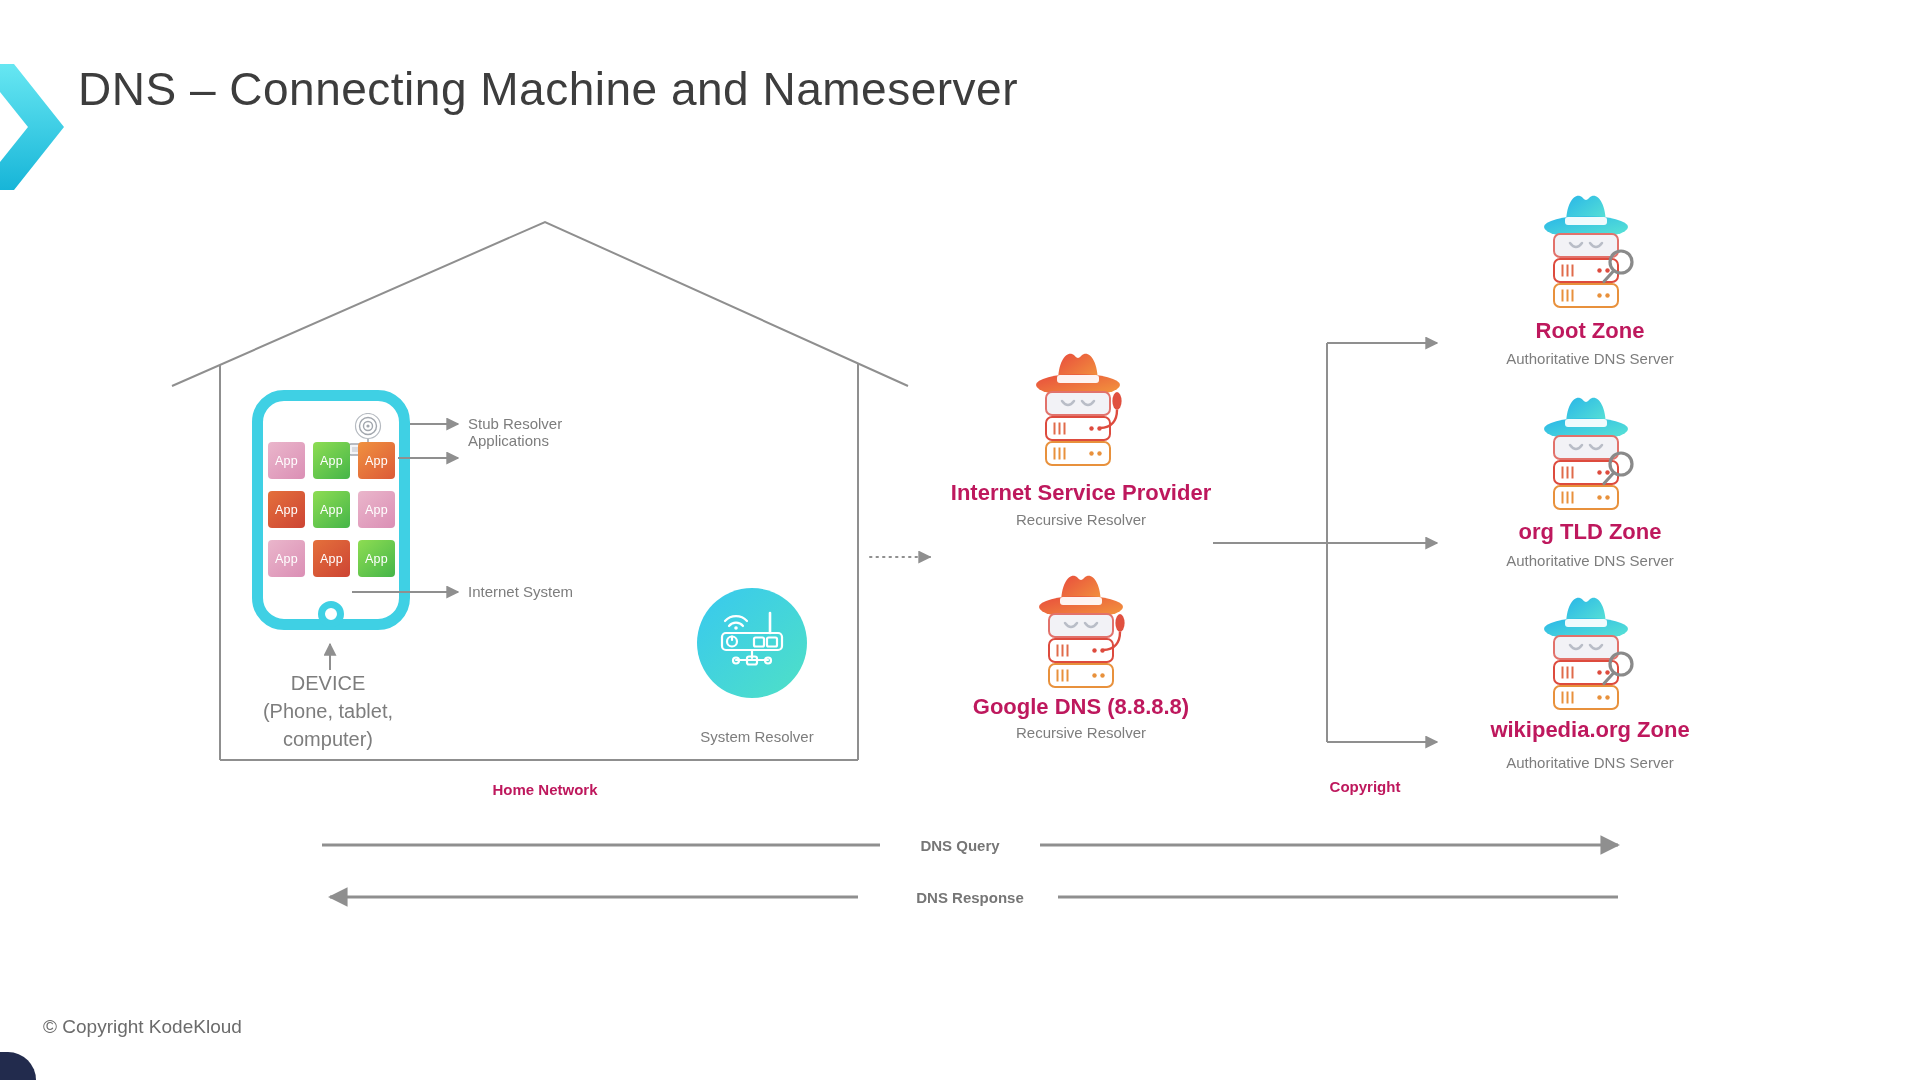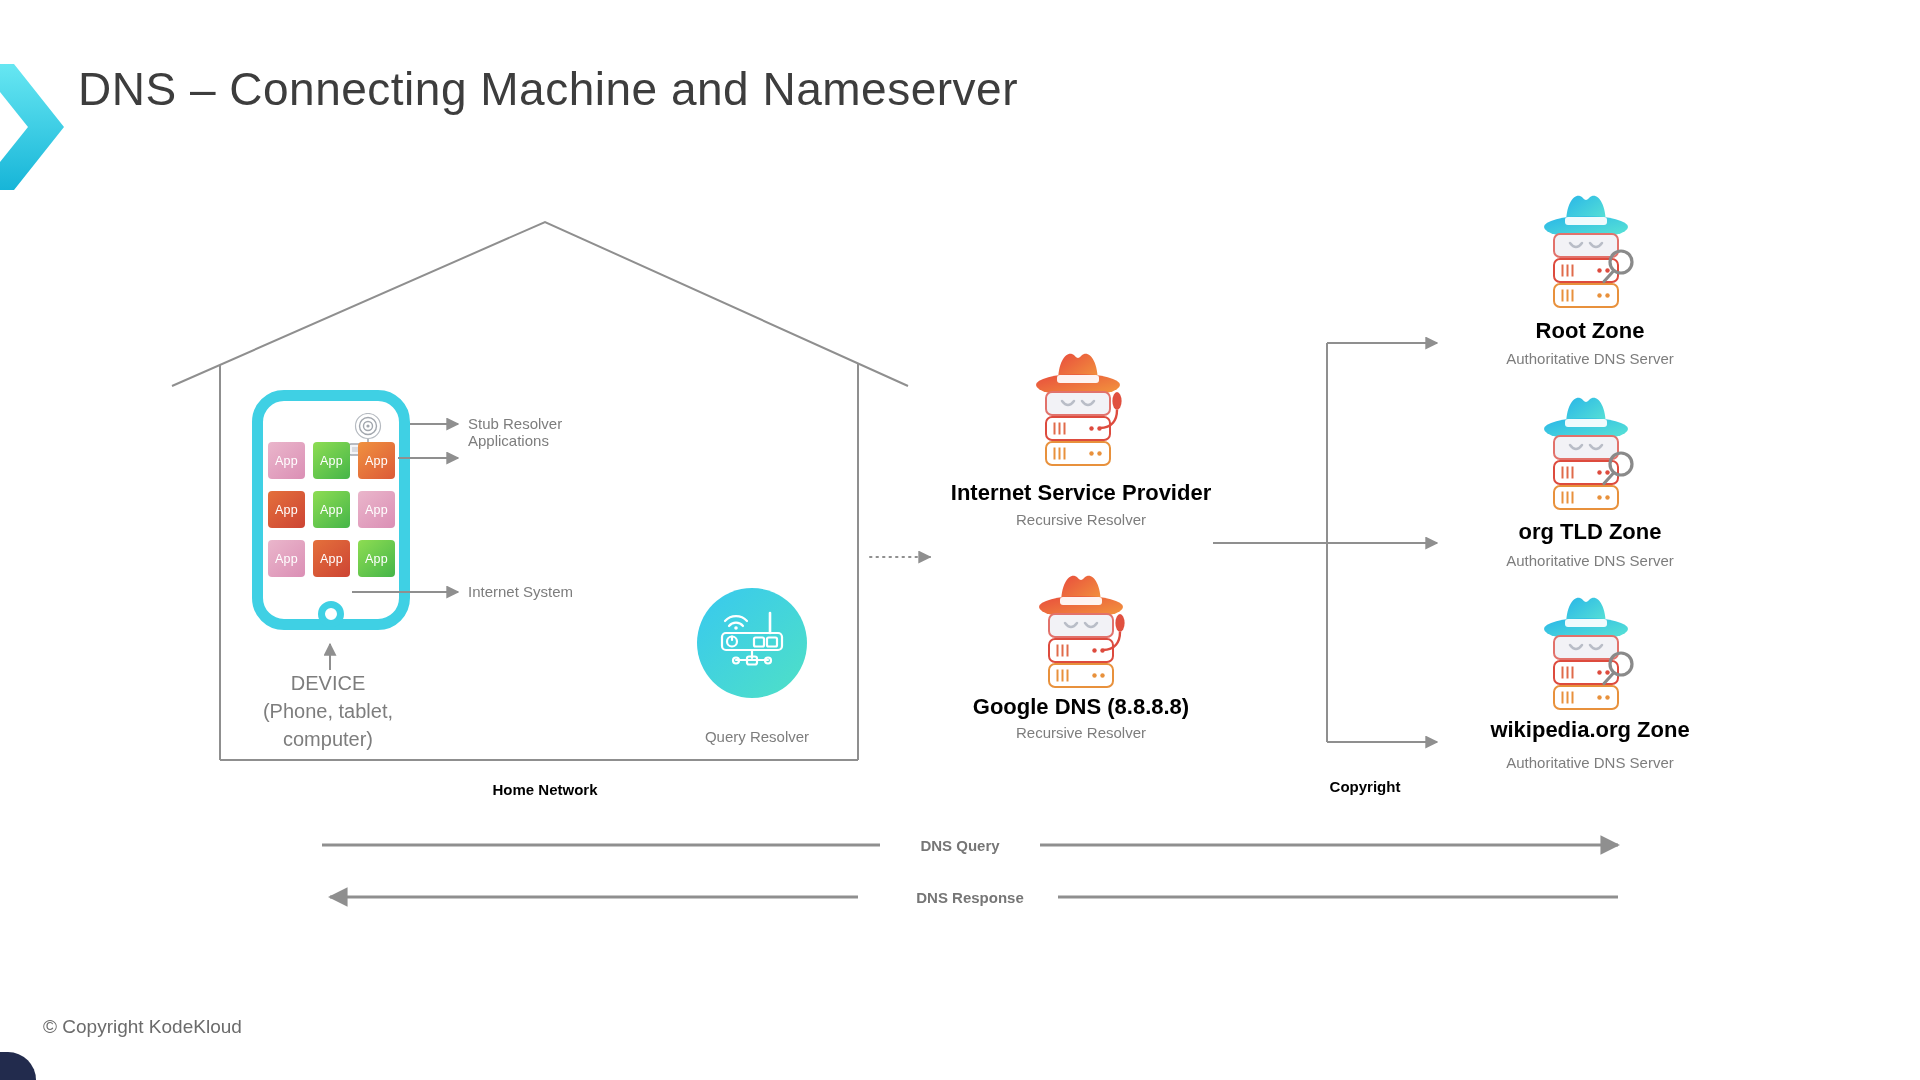--- a/index.html
+++ b/index.html
@@ -1,20 +1,20 @@
 <!DOCTYPE html>
 <html><head>
 <meta charset="utf-8">
 <style>
   html,body{margin:0;padding:0;background:#fff;}
   .stage{position:relative;width:1920px;height:1080px;background:#ffffff;overflow:hidden;
          font-family:"Liberation Sans", sans-serif;}
   .title{position:absolute;left:78px;top:62px;font-size:46px;font-weight:400;color:#3d3d3d;letter-spacing:.5px;white-space:nowrap;}
   .lbl{position:absolute;font-size:15px;color:#7d7d7d;white-space:nowrap;line-height:26px;}
-  .lbl.bold{font-weight:700;color:#000000;}
+  .lbl.bold{font-weight:700;color:#be185d;}
   .center{transform:translateX(-50%);text-align:center;}
   .caption{position:absolute;font-size:20px;color:#7d7d7d;line-height:28px;text-align:center;transform:translateX(-50%);}
   
   .device{position:absolute;left:252px;top:390px;width:158px;height:240px;box-sizing:border-box;
           border:11px solid #3fd0e4;border-radius:32px;background:#fff;}
   .home-btn{position:absolute;left:50%;bottom:-8px;margin-left:-13px;width:26px;height:26px;box-sizing:border-box;
             border:7px solid #3fd0e4;border-radius:50%;background:#fff;}
   .stub{position:absolute;right:8px;top:12px;}
   .apps{position:absolute;left:5px;top:41px;display:grid;grid-template-columns:repeat(3,37px);gap:12px 8px;}
   .app{width:37px;height:37px;border-radius:4px;display:flex;align-items:center;justify-content:center;
@@ -165,21 +165,21 @@
       <line x1="16" y1="29.5" x2="16" y2="33"></line>
       <rect x="38" y="30.5" width="10" height="9" rx="1.5"></rect>
       <rect x="51" y="30.5" width="10" height="9" rx="1.5"></rect>
       <line x1="36" y1="43" x2="36" y2="51"></line>
       <line x1="20" y1="53" x2="52" y2="53"></line>
       <circle cx="20" cy="53.5" r="3"></circle>
       <circle cx="52" cy="53.5" r="3"></circle>
       <rect x="31" y="49.5" width="10" height="8" rx="2"></rect>
     </svg>
   </div>
-  <div class="lbl" style="left:757px;top:724px;"><span style="display:inline-block;transform:translateX(-50%);">Query Resolver</span></div>
+  <div class="lbl" style="left:757px;top:724px;"><span style="display:inline-block;transform:translateX(-50%);">System Resolver</span></div>
 
   <div class="lbl bold center" style="left:545px;top:777px;">Home Network</div>
 
   <svg class="icon-abs" style="left:1033px;top:346px;" width="96" height="122" viewBox="0 0 96 122">
     <use href="#sym-hat" fill="url(#gHatO)"></use>
     <use href="#sym-server-body"></use>
     <path d="M67,82 C79,82 84,74 84,64" fill="none" stroke="#dd4b3e" stroke-width="2.4"></path>
     <ellipse cx="84" cy="55" rx="4.6" ry="9" fill="#e0503f"></ellipse>
   </svg>
   <div class="lbl bold center" style="left:1081px;top:480px;font-size:22px;">Internet Service Provider</div>

